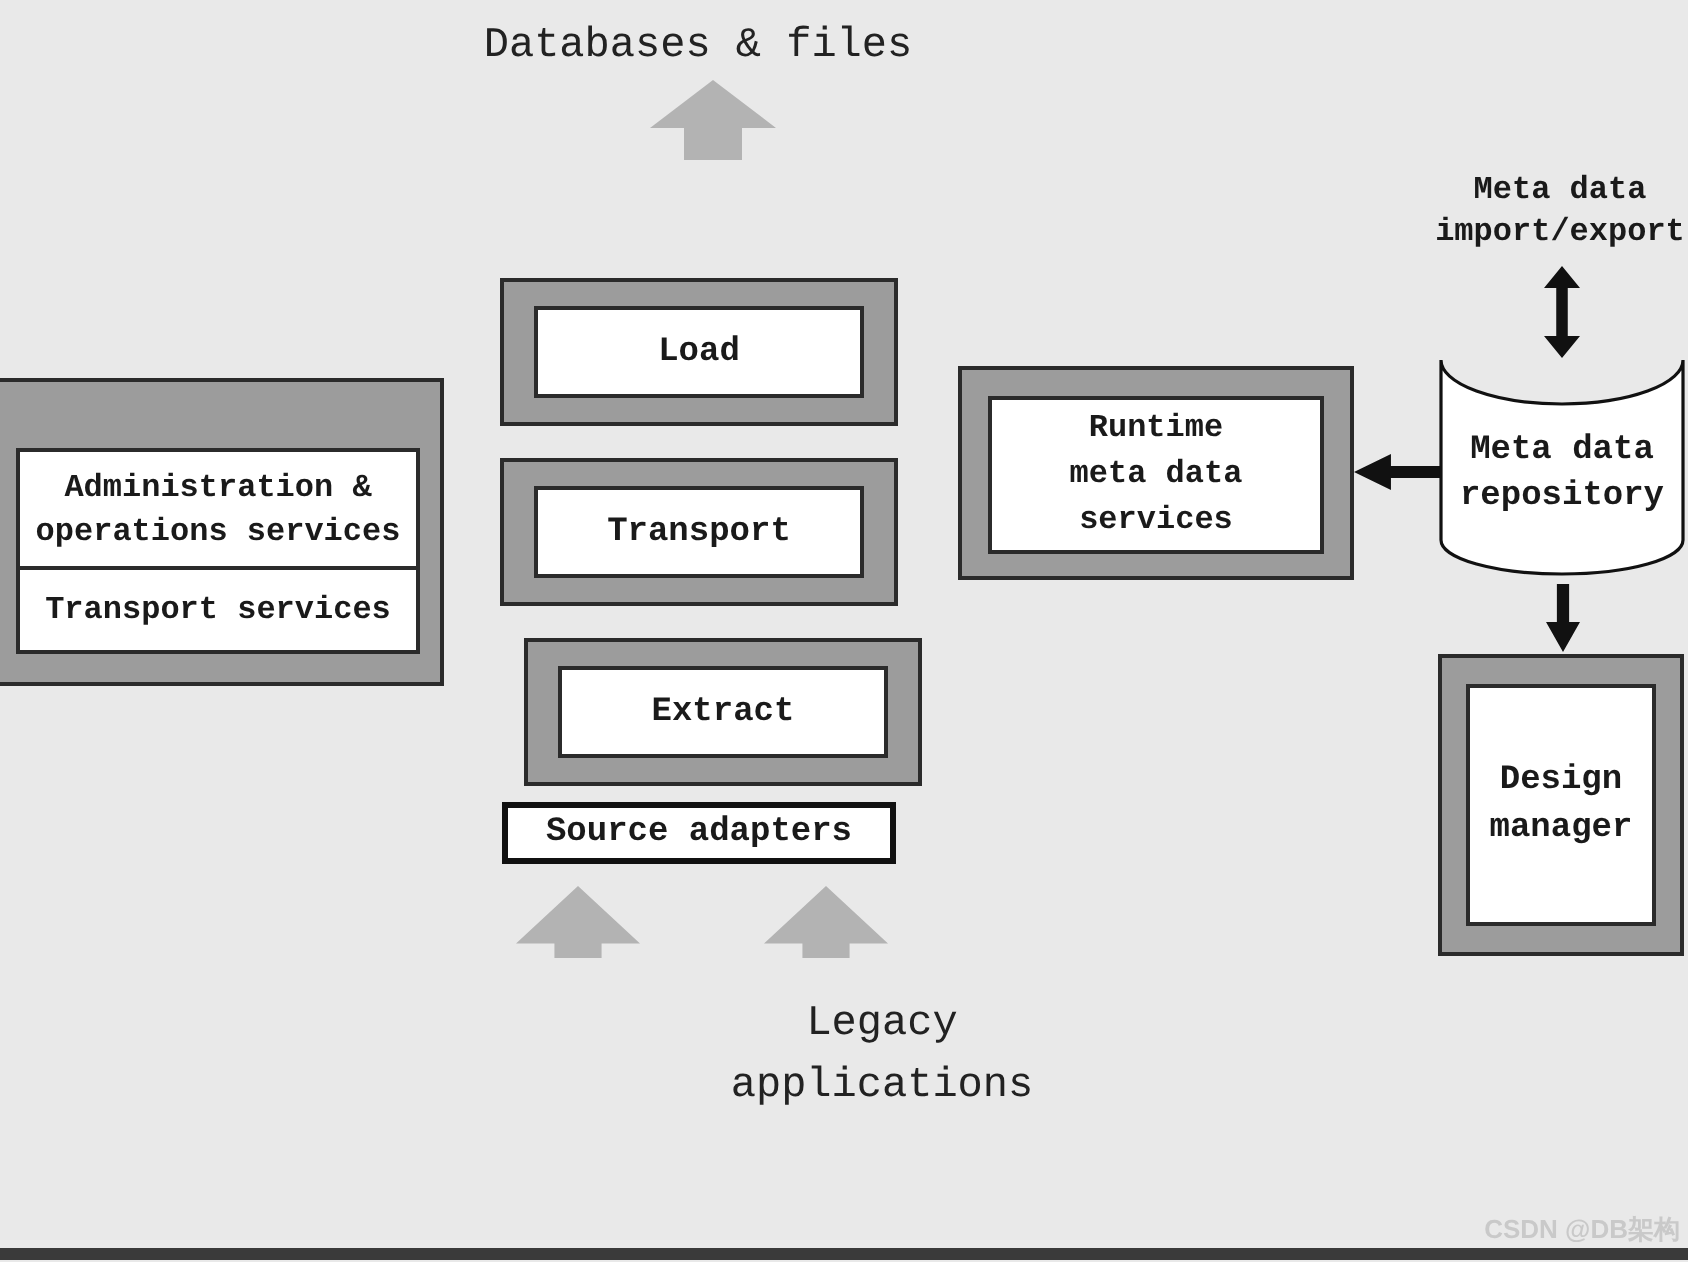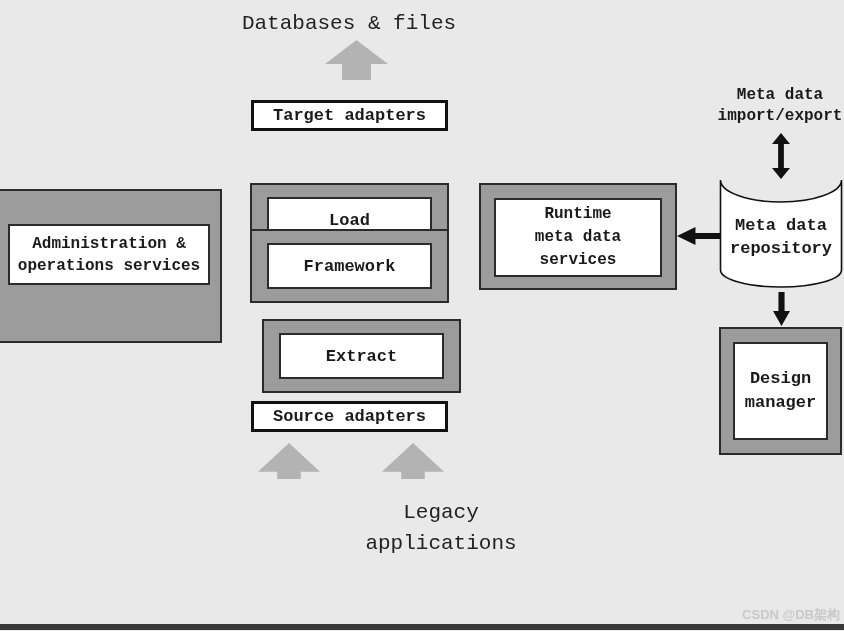--- a/index.html
+++ b/index.html
@@ -74,50 +74,50 @@
   #bottom-bar { left: 0; top: 624px; width: 844px; height: 6px; background: var(--bottom-bar); }
 </style>
 </head>
 <body>
 
 <div id="canvas">
 
   <div class="abs label-light center" style="left:209px; top:8px; width:280px;">Databases &amp; files</div>
   <div class="abs arrow-up-big" style="left:325px; top:40px; width:63px; height:40px;"></div>
 
-  <div class="abs adapter-box flexc label-bold" style="left:251px; top:100px; width:197px; height:31px; font-size:17px;">
-    <span>Target adapters</span>
-  </div>
 
-  <div class="abs gray-panel" style="left:250px; top:139px; width:199px; height:74px;margin-top:44px;">
+  <div class="abs gray-panel" style="left:250px; top:139px; width:199px; height:74px;">
     <div class="white-inner flexc label-bold" style="left:15px; right:15px; top:12px; bottom:12px; font-size:17px;">
       <span>Load</span>
     </div>
   </div>
 
   <div class="abs gray-panel" style="left:250px; top:229px; width:199px; height:74px;">
     <div class="white-inner flexc label-bold" style="left:15px; right:15px; top:12px; bottom:12px; font-size:17px;">
-      <span>Framework</span>
+      <span>Transport</span>
     </div>
   </div>
 
   <div class="abs gray-panel" style="left:250px; top:319px; width:199px; height:74px;margin-left:12px;">
     <div class="white-inner flexc label-bold" style="left:15px; right:15px; top:12px; bottom:12px; font-size:17px;">
       <span>Extract</span>
     </div>
   </div>
 
   <div class="abs adapter-box flexc label-bold" style="left:251px; top:401px; width:197px; height:31px; font-size:17px;">
     <span>Source adapters</span>
   </div>
 
   <div class="abs gray-panel" style="left:-4px; top:189px; width:226px; height:154px;">
     <div class="white-inner flexc label-bold pre center" style="left:10px; top:15px; width:202px; height:61px; font-size:16px; line-height:22px;margin-top:18px;">
       <span class="pre">Administration &amp;
 operations services</span>
+    </div>
+    <div class="white-inner flexc label-bold" style="left:10px; top:92px; width:202px; height:44px; font-size:16px;">
+      <span>Transport services</span>
     </div>
   </div>
 
   <div class="abs gray-panel" style="left:479px; top:183px; width:198px; height:107px;">
     <div class="white-inner flexc label-bold pre center" style="left:13px; right:13px; top:13px; bottom:11px; font-size:16px; line-height:23px;">
       <span class="pre">Runtime
 meta data
 services</span>
     </div>
   </div>
@@ -129,21 +129,21 @@
   <div class="abs arrow-updown-black" style="left:772px; top:133px; width:18px; height:46px;"></div>
 
   <svg class="abs" style="left:719px; top:177px;" width="124" height="112" viewBox="0 0 124 112">
     <path d="M 1.5,3 A 60.5,22 0 0 0 122.5,3 L 122.5,93 A 60.5,17 0 0 1 1.5,93 Z" fill="#ffffff" stroke="#111111" stroke-width="1.6"></path>
   </svg>
   <div class="abs label-bold pre center" style="left:719px; top:214px; width:124px; font-size:17px; line-height:23px;">Meta data
 repository</div>
 
   <div class="abs arrow-down-black" style="left:773px; top:292px; width:17px; height:34px;"></div>
 
-  <div class="abs gray-panel" style="left:719px; top:327px; width:123px; height:128px;">
+  <div class="abs gray-panel" style="left:719px; top:327px; width:123px; height:151px;">
     <div class="white-inner flexc label-bold pre center" style="left:12px; right:12px; top:13px; bottom:13px; font-size:17px; line-height:24px;">
       <span class="pre">Design
 manager</span>
     </div>
   </div>
 
   <div class="abs arrow-up-small" style="left:258px; top:443px; width:62px; height:36px;"></div>
   <div class="abs arrow-up-small" style="left:382px; top:443px; width:62px; height:36px;"></div>
 
   <div class="abs label-light pre center" style="left:356px; top:497px; width:170px;">Legacy

